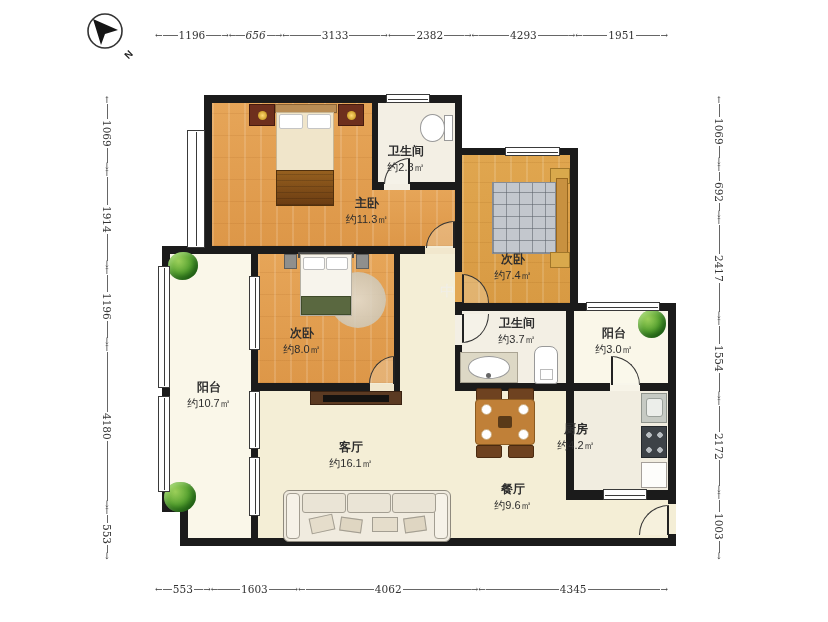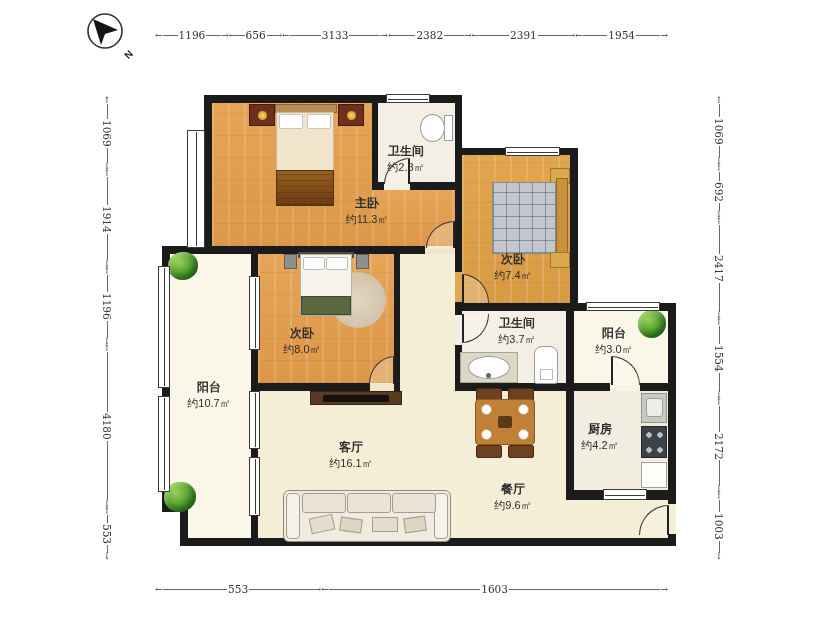--- a/index.html
+++ b/index.html
@@ -83,55 +83,65 @@
     </svg>
     <span class="nlab">N</span>
   </div>
 
   <div class="chain chainH" style="left:155px;top:27px;width:513px;">
     <div class="seg" style="flex-grow: 1196;">
         <i class="dl"></i>
         <span class="dv">1196</span>
         <i class="dl"></i>
       </div>
-    <div class="seg" style="flex-grow: 656;">
+    <div class="seg" style="flex-grow: 656; font-style: italic;">
         <i class="dl"></i>
         <span class="dv">656</span>
         <i class="dl"></i>
       </div>
     <div class="seg" style="flex-grow: 2466;">
         <i class="dl"></i>
         <span class="dv">3133</span>
         <i class="dl"></i>
       </div>
     <div class="seg" style="flex-grow: 1594;">
         <i class="dl"></i>
         <span class="dv">2382</span>
         <i class="dl"></i>
       </div>
     <div class="seg" style="flex-grow: 2391;">
         <i class="dl"></i>
-        <span class="dv">2391</span>
+        <span class="dv">4293</span>
         <i class="dl"></i>
       </div>
     <div class="seg" style="flex-grow: 1954;">
         <i class="dl"></i>
-        <span class="dv">1954</span>
+        <span class="dv">1951</span>
         <i class="dl"></i>
       </div>
   </div>
   <div class="chain chainH" style="left:155px;top:581px;width:513px;">
     <div class="seg" style="flex-grow: 553;">
         <i class="dl"></i>
         <span class="dv">553</span>
         <i class="dl"></i>
       </div>
     <div class="seg" style="flex-grow: 1298;">
         <i class="dl"></i>
         <span class="dv">1603</span>
+        <i class="dl"></i>
+      </div>
+    <div class="seg" style="flex-grow: 4062;">
+        <i class="dl"></i>
+        <span class="dv">4062</span>
+        <i class="dl"></i>
+      </div>
+    <div class="seg" style="flex-grow: 4345;">
+        <i class="dl"></i>
+        <span class="dv">4345</span>
         <i class="dl"></i>
       </div>
   </div>
   <div class="chain chainV" style="left:98px;top:97px;height:463px;">
     <div class="seg" style="flex-grow: 1069;">
         <i class="dl"></i>
         <span class="dv">1069</span>
         <i class="dl"></i>
       </div>
     <div class="seg" style="flex-grow: 1914;">
@@ -356,21 +366,21 @@
     <div class="ra">约3.0㎡</div>
   </div>
   <div class="rlabel" style="left:302px;top:326px;">
     <div class="rn">次卧</div>
     <div class="ra">约8.0㎡</div>
   </div>
   <div class="rlabel" style="left:209px;top:380px;">
     <div class="rn">阳台</div>
     <div class="ra">约10.7㎡</div>
   </div>
-  <div class="rlabel" style="left:600px;top:422px;">
+  <div class="rlabel" style="left:576px;top:422px;">
     <div class="rn">厨房</div>
     <div class="ra">约4.2㎡</div>
   </div>
   <div class="rlabel" style="left:351px;top:440px;">
     <div class="rn">客厅</div>
     <div class="ra">约16.1㎡</div>
   </div>
   <div class="rlabel" style="left:513px;top:482px;">
     <div class="rn">餐厅</div>
     <div class="ra">约9.6㎡</div>

